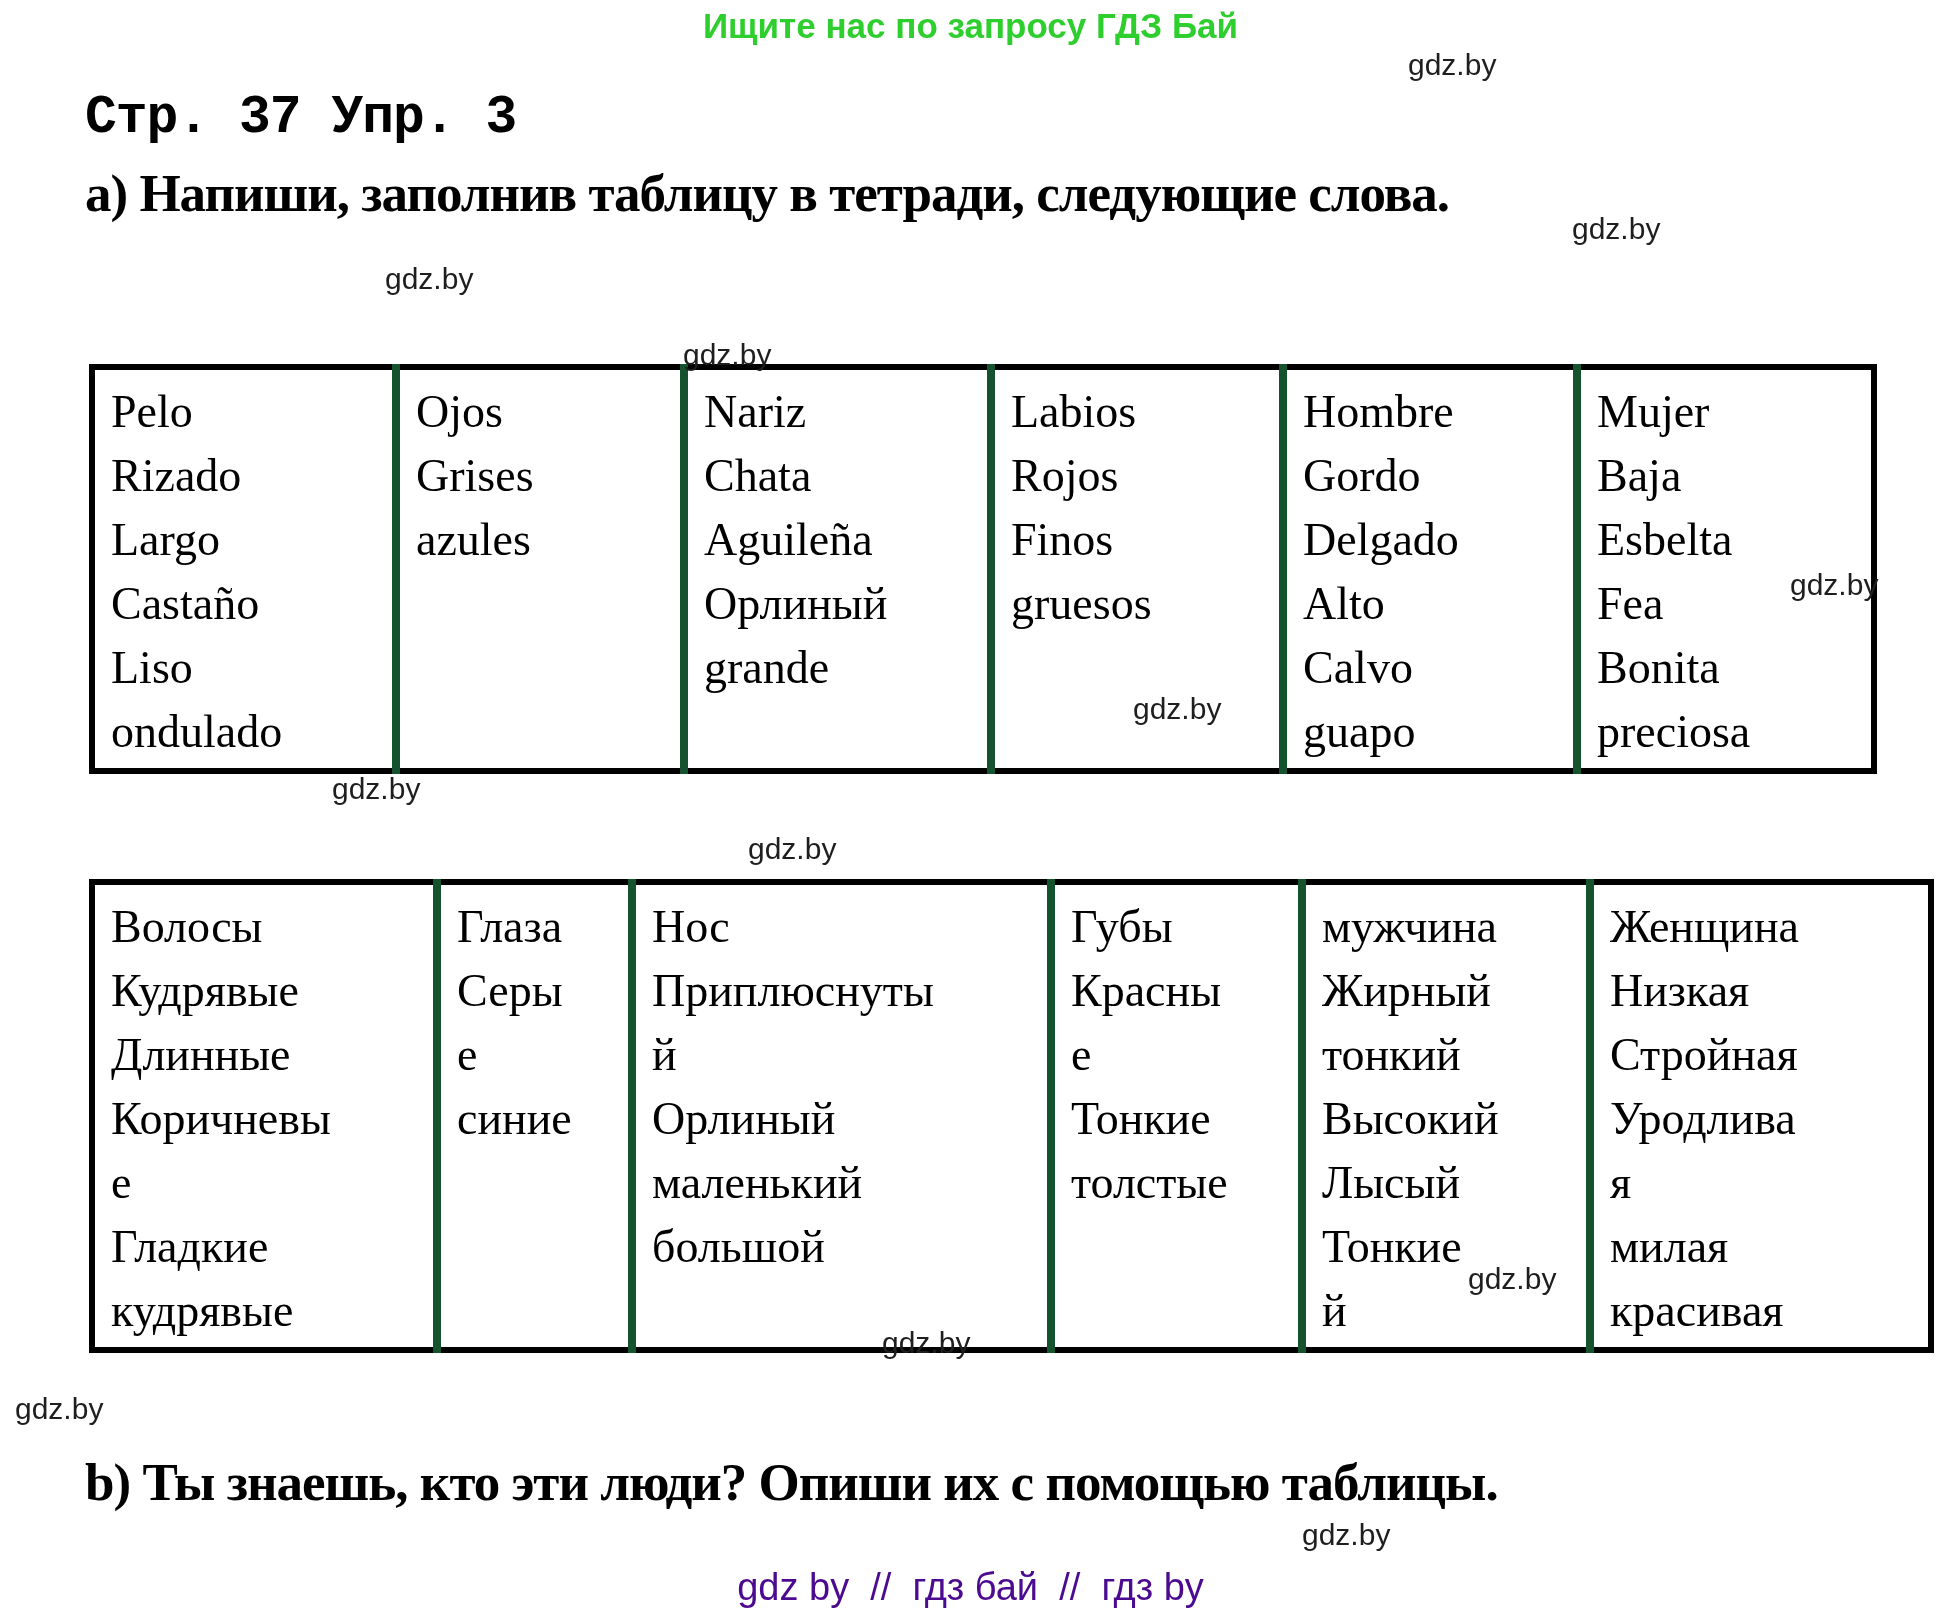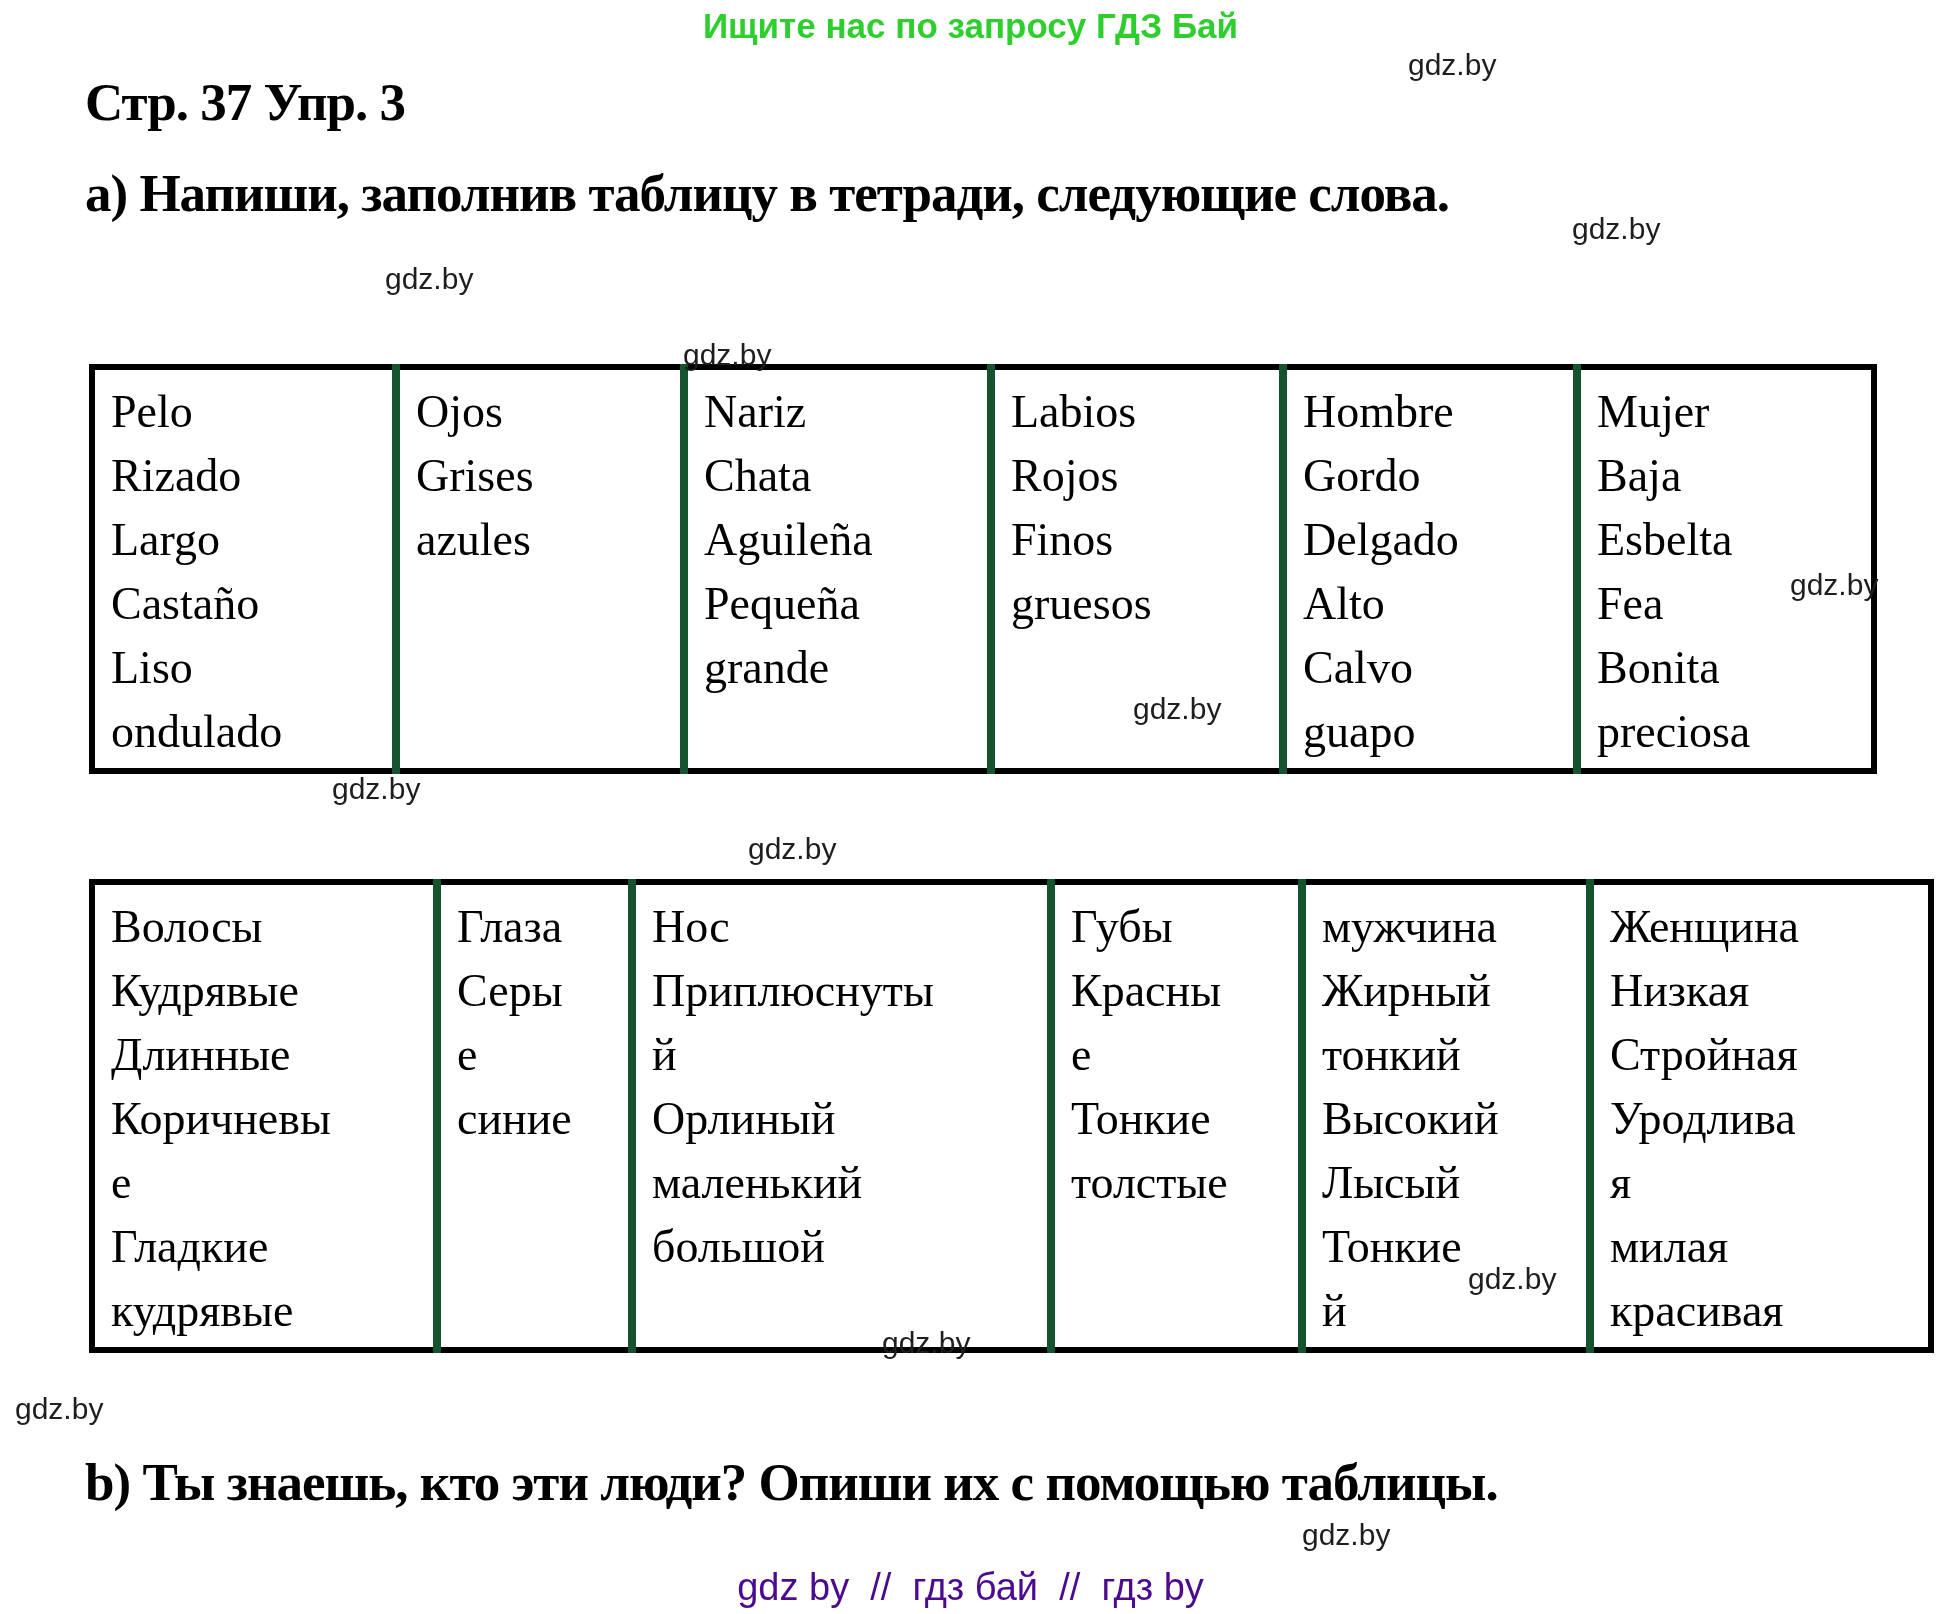--- a/index.html
+++ b/index.html
@@ -43,21 +43,21 @@
   .wm12 { left: 1302px; top: 1518px; }
 
   .heading {
     font-family: "Liberation Serif", serif;
     font-weight: bold;
     font-size: 53px;
     letter-spacing: -1px;
     white-space: nowrap;
     z-index: 2;
   }
-  .title  { left: 85px; top: 72px; }
+  .title  { left: 85px; top: 88px; font-family: Liberation Mono, monospace; }
   .task-a { left: 85px; top: 163px; }
   .task-b { left: 85px; top: 1452px; }
 
   table.vocab {
     border-collapse: collapse;
     table-layout: fixed;
     z-index: 1;
     background: transparent;
   }
   table.vocab td {
@@ -121,21 +121,21 @@
 Largo
 Castaño
 Liso
 ondulado</td>
     <td>Ojos
 Grises
 azules</td>
     <td>Nariz
 Chata
 Aguileña
-Pequeña
+Орлиный
 grande</td>
     <td>Labios
 Rojos
 Finos
 gruesos</td>
     <td>Hombre
 Gordo
 Delgado
 Alto
 Calvo

